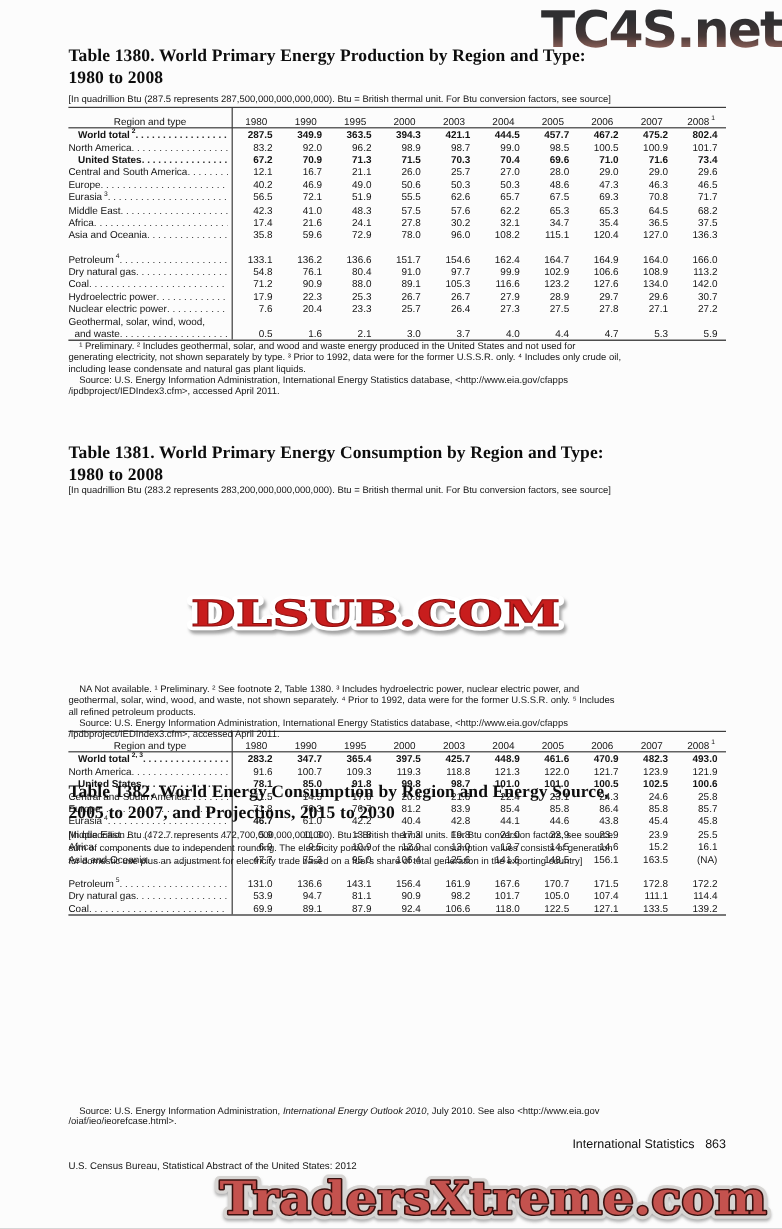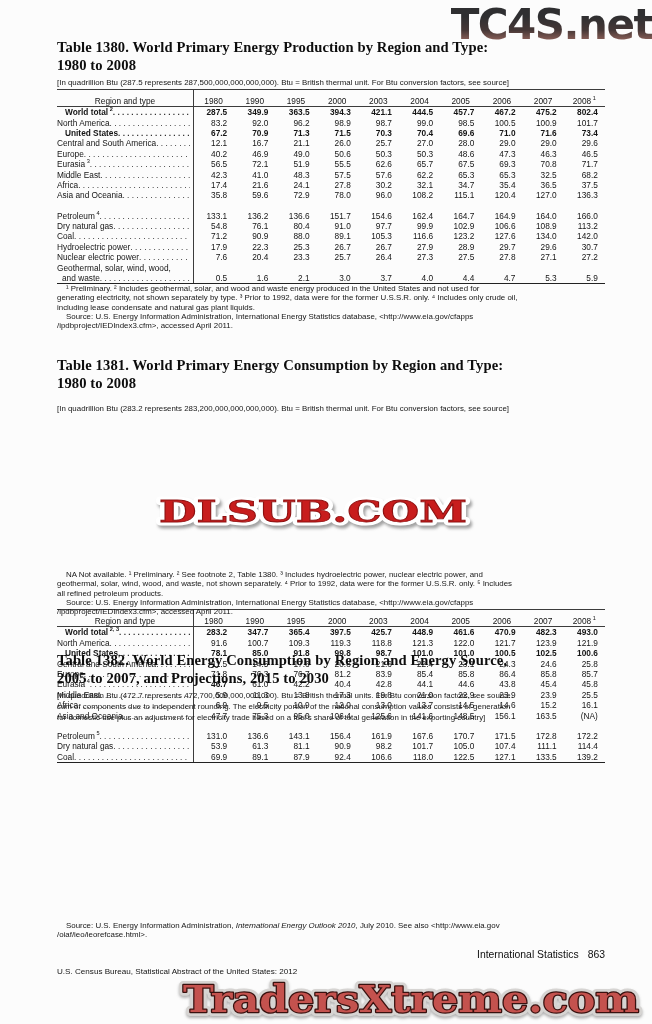--- a/index.html
+++ b/index.html
@@ -181,21 +181,21 @@
           <span class="dots"></span>
         </div>
         <div class="cell" style="width: 41.2px;">42.3</div>
         <div class="cell" style="width: 41.2px;">41.0</div>
         <div class="cell" style="width: 41.2px;">48.3</div>
         <div class="cell" style="width: 41.2px;">57.5</div>
         <div class="cell" style="width: 41.2px;">57.6</div>
         <div class="cell" style="width: 41.2px;">62.2</div>
         <div class="cell" style="width: 41.2px;">65.3</div>
         <div class="cell" style="width: 41.2px;">65.3</div>
-        <div class="cell" style="width: 41.2px;">32.5</div>
+        <div class="cell" style="width: 41.2px;">64.5</div>
         <div class="cell" style="width: 41.2px;">68.2</div>
       </div>
       <div class="trow">
         <div class="stub" style="width: 136px;">
           <span class="lab">Africa</span>
           <span class="dots"></span>
         </div>
         <div class="cell" style="width: 41.2px;">17.4</div>
         <div class="cell" style="width: 41.2px;">21.6</div>
         <div class="cell" style="width: 41.2px;">24.1</div>
@@ -329,21 +329,21 @@
   <div class="blk fn" style="top:284px;">
       <div>¹ Preliminary. ² Includes geothermal, solar, and wood and waste energy produced in the United States and not used for</div>
       <div>generating electricity, not shown separately by type. ³ Prior to 1992, data were for the former U.S.S.R. only. ⁴ Includes only crude oil,</div>
       <div>including lease condensate and natural gas plant liquids.</div>
     </div>
   <div class="blk fn src" style="top:312px;">
       <div>Source: U.S. Energy Information Administration, International Energy Statistics database, &lt;http://www.eia.gov/cfapps</div>
       <div>/ipdbproject/IEDIndex3.cfm&gt;, accessed April 2011.</div>
     </div>
 
-  <div class="blk ttl" style="top:357px;">
+  <div class="blk ttl" style="top:370px;">
     <div>Table 1381. World Primary Energy Consumption by Region and Type:</div>
     <div>1980 to 2008</div>
   </div>
   <div class="blk note" style="top:403px;">[In quadrillion Btu (283.2 represents 283,200,000,000,000,000). Btu = British thermal unit. For Btu conversion factors, see source]</div>
   <div class="blk tbl" style="top:414px;">
       <div class="thead">
         <div class="stubh" style="width: 136px;">Region and type</div>
         <div class="hc" style="width: 41.2px;">1980</div>
         <div class="hc" style="width: 41.2px;">1990</div>
         <div class="hc" style="width: 41.2px;">1995</div>
@@ -514,21 +514,21 @@
         <div class="cell" style="width: 41.2px;">171.5</div>
         <div class="cell" style="width: 41.2px;">172.8</div>
         <div class="cell" style="width: 41.2px;">172.2</div>
       </div>
       <div class="trow">
         <div class="stub" style="width: 136px;">
           <span class="lab">Dry natural gas</span>
           <span class="dots"></span>
         </div>
         <div class="cell" style="width: 41.2px;">53.9</div>
-        <div class="cell" style="width: 41.2px;">61.3</div>
+        <div class="cell" style="width: 41.2px;">94.7</div>
         <div class="cell" style="width: 41.2px;">81.1</div>
         <div class="cell" style="width: 41.2px;">90.9</div>
         <div class="cell" style="width: 41.2px;">98.2</div>
         <div class="cell" style="width: 41.2px;">101.7</div>
         <div class="cell" style="width: 41.2px;">105.0</div>
         <div class="cell" style="width: 41.2px;">107.4</div>
         <div class="cell" style="width: 41.2px;">111.1</div>
         <div class="cell" style="width: 41.2px;">114.4</div>
       </div>
       <div class="trow">

